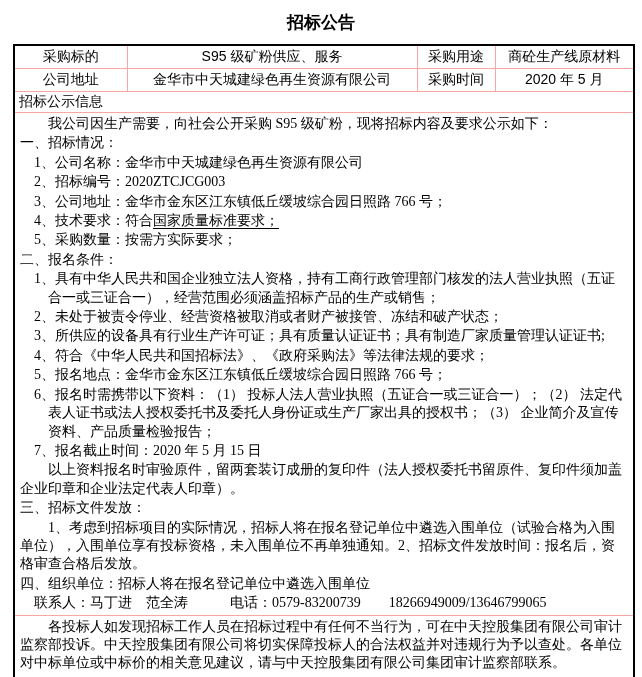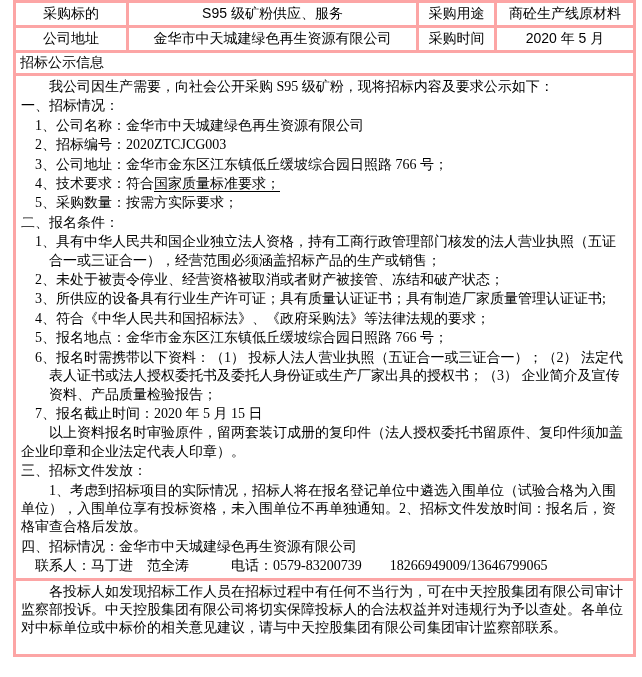--- a/index.html
+++ b/index.html
@@ -16,39 +16,40 @@
   .doc-subtitle {
     margin:13px 0 11px; font-size:17px; line-height:20px;
     text-align:center; font-weight:bold;
   }
   table.ann {
     border-collapse:collapse; table-layout:fixed;
     margin-left:13px; width:620px;
     border:2px solid #000;
   }
   table.ann td {
-    border:3px solid #fca5a5; font-size:14px; padding:1px 4px;
+    border:1px solid #fca5a5; font-size:14px; padding:1px 4px;
     overflow:hidden;
   }
   td.lbl, td.val { text-align:center; height:20px; vertical-align:middle; }
   td.info-hdr { height:15px; font-size:14px; padding-left:5px; }
   td.body-cell { vertical-align:top; padding:1px 4px 2px 4px; }
   p { margin:1px; font-size:14px; line-height:18.4px;font-family:Liberation Serif, serif; }
   .fi { text-indent:28px; }           
   .it { padding-left:28px; text-indent:-14px; } 
   .ct { padding-left:14px; }          
   .u  { text-decoration:underline; text-underline-offset:3px; }
   td.complaint-cell { vertical-align:top; padding:2px 4px; height:71px; }
   td.main-cell { height:457px; }
 </style>
 </head>
 <body>
 
 <div class="page">
 
+  <h2 class="doc-subtitle">招标公告</h2>
 
   <table class="ann">
     <colgroup>
       <col style="width:113px">
         <col style="width:290px">
         <col style="width:78px">
         <col style="width:139px">
     </colgroup>
     <tbody>
       <tr>
@@ -83,21 +84,21 @@
           <p class="it">3、所供应的设备具有行业生产许可证；具有质量认证证书；具有制造厂家质量管理认证证书;</p>
           <p class="it">4、符合《中华人民共和国招标法》、《政府采购法》等法律法规的要求；</p>
           <p class="it">5、报名地点：金华市金东区江东镇低丘缓坡综合园日照路 766 号；</p>
           <p class="it">6、报名时需携带以下资料：（1） 投标人法人营业执照（五证合一或三证合一）；（2） 法定代表人证书或法人授权委托书及委托人身份证或生产厂家出具的授权书；（3） 企业简介及宣传资料、产品质量检验报告；</p>
           <p class="it">7、报名截止时间：2020 年 5 月 15 日</p>
           <p class="fi">以上资料报名时审验原件，留两套装订成册的复印件（法人授权委托书留原件、复印件须加盖企业印章和企业法定代表人印章）。</p>
 
           <p>三、招标文件发放：</p>
           <p class="fi">1、考虑到招标项目的实际情况，招标人将在报名登记单位中遴选入围单位（试验合格为入围单位），入围单位享有投标资格，未入围单位不再单独通知。2、招标文件发放时间：报名后，资格审查合格后发放。</p>
 
-          <p>四、招标情况：金华市中天城建绿色再生资源有限公司</p>
+          <p>四、组织单位：招标人将在报名登记单位中遴选入围单位</p>
           <p class="ct">联系人：马丁进　范全涛　　　电话：0579-83200739　　18266949009/13646799065</p>
         </td>
       </tr>
       <tr>
         <td class="body-cell complaint-cell" colspan="4">
           <p class="fi">各投标人如发现招标工作人员在招标过程中有任何不当行为，可在中天控股集团有限公司审计监察部投诉。中天控股集团有限公司将切实保障投标人的合法权益并对违规行为予以查处。各单位对中标单位或中标价的相关意见建议，请与中天控股集团有限公司集团审计监察部联系。</p>
 
         </td>
       </tr>
     </tbody>

